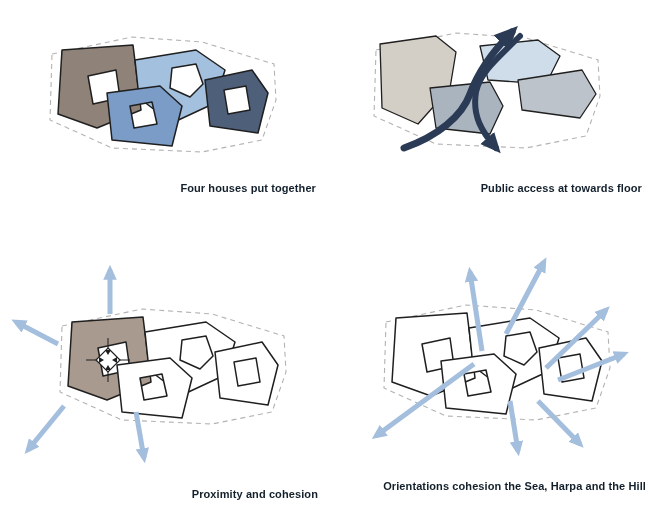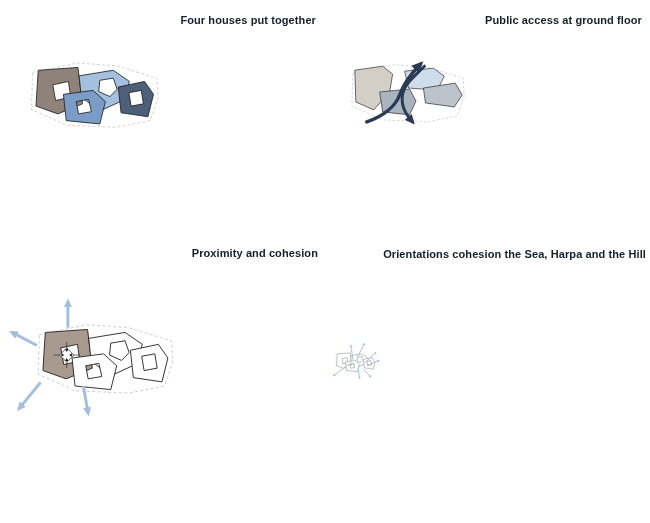--- a/index.html
+++ b/index.html
@@ -2,21 +2,21 @@
 <html><head>
 <meta charset="utf-8">
 <style>
   *{box-sizing:border-box}
   html,body{margin:0;padding:0}
   body{
     width:650px;height:523px;position:relative;overflow:hidden;
     background:#ffffff;
     font-family:"Liberation Sans",sans-serif;
   }
-  .panel{position:absolute;display:flex;flex-direction:row;align-items:flex-start}
+  .panel{position:absolute;display:flex;flex-direction:column;align-items:flex-end}
   .caption{
     font-size:11px;font-weight:bold;color:#13202c;text-align:center;
     margin-top:2px;letter-spacing:.1px;white-space:nowrap;
   }
   .hull{fill:none;stroke-dasharray:5 4;stroke-width:1.1}
   .house{stroke-width:1.5;stroke-linejoin:round}
   .bldg{stroke-width:1.3;stroke-linejoin:round}
   .flow{fill:none;stroke-linecap:round}
   .dir{fill:none}
   .crossline{stroke-width:1;fill:none}
@@ -62,24 +62,24 @@
         <path class="bldg" d="M4,8 L60,0 L80,16 L74,52 L42,88 L6,72 Z" fill="#d4cfc6" stroke="#1f1f1f"></path>
         <path class="bldg" d="M104,10 L162,4 L184,20 L170,48 L112,44 Z" fill="#cfdcea" stroke="#1f1f1f"></path>
         <path class="bldg" d="M142,44 L206,34 L220,58 L204,82 L146,74 Z" fill="#bdc3ca" stroke="#1f1f1f"></path>
         <path class="bldg" d="M54,52 L114,46 L127,70 L114,98 L60,92 Z" fill="#aab4bf" stroke="#1f1f1f"></path>
         <g>
           <path class="flow" stroke-width="7" marker-end="url(#ah-dark)" d="M28,112 C62,100 86,80 94,58 C102,36 118,14 136,-4" stroke="#2b3b55"></path>
           <path class="flow" stroke-width="6" marker-end="url(#ah-dark)" d="M144,0 C122,22 104,36 100,56 C96,80 106,96 120,112" stroke="#2b3b55"></path>
         </g>
       </g>
     </svg>
-    <div class="caption">Public access at ground floor</div>
+    <div class="caption">Public access at towards floor</div>
   </section>
 
-  <section class="panel" style="left:6px;top:245px;width:312px;height:262px">
+  <section class="panel" style="left:6px;top:254px;width:312px;height:262px">
     <svg width="312" height="232" viewBox="0 0 312 232">
       <g transform="translate(56,58)">
         <use href="#hull" class="hull" stroke="#b3b3b3"></use>
         <use href="#houseA" class="house" fill="#a89a8e" stroke="#1f1f1f"></use>
         <use href="#houseB" class="house" fill="#ffffff" stroke="#1f1f1f"></use>
         <use href="#houseC" class="house" fill="#ffffff" stroke="#1f1f1f"></use>
         <use href="#houseD" class="house" fill="#ffffff" stroke="#1f1f1f"></use>
         <g>
           <path class="crossline" d="M46,26 L46,70 M24,48 L68,48" stroke="#1f1f1f"></path>
           <path d="M46,36 L58,48 L46,60 L34,48 Z" stroke-width="1.2" fill="#ffffff" stroke="#1f1f1f"></path>

